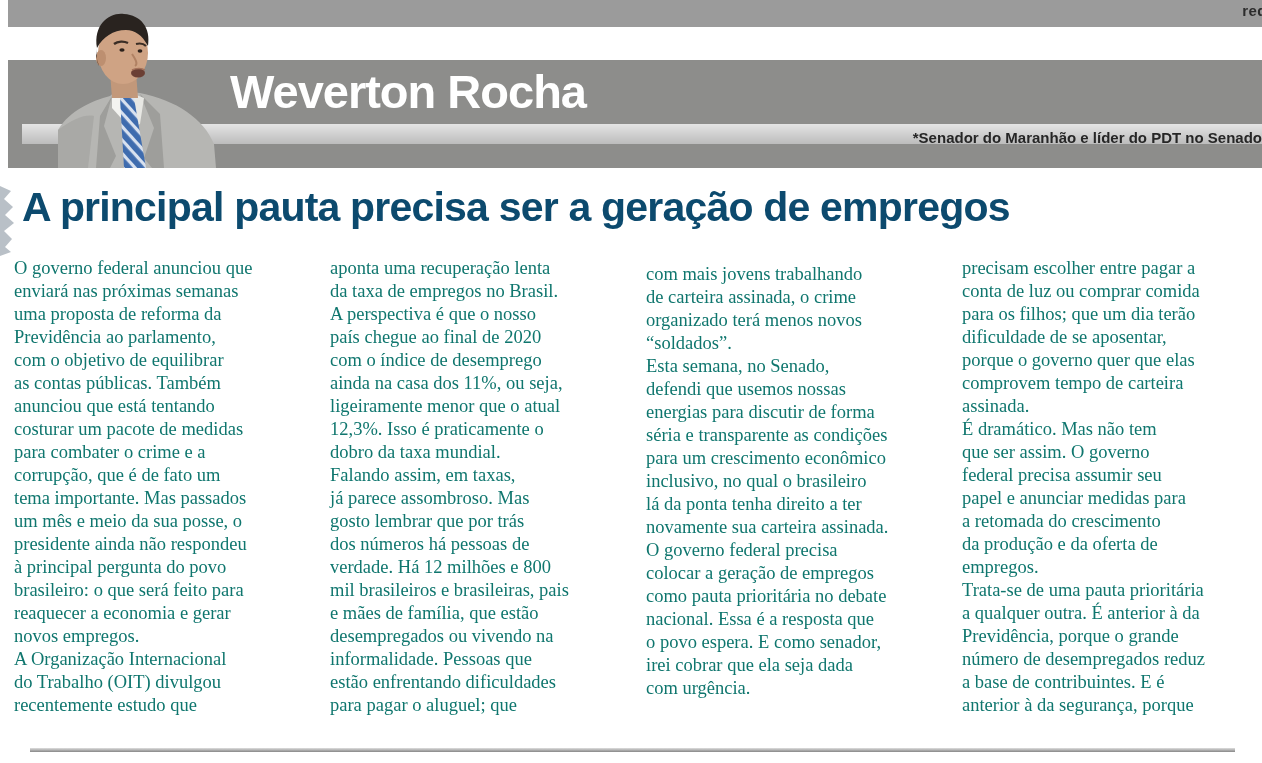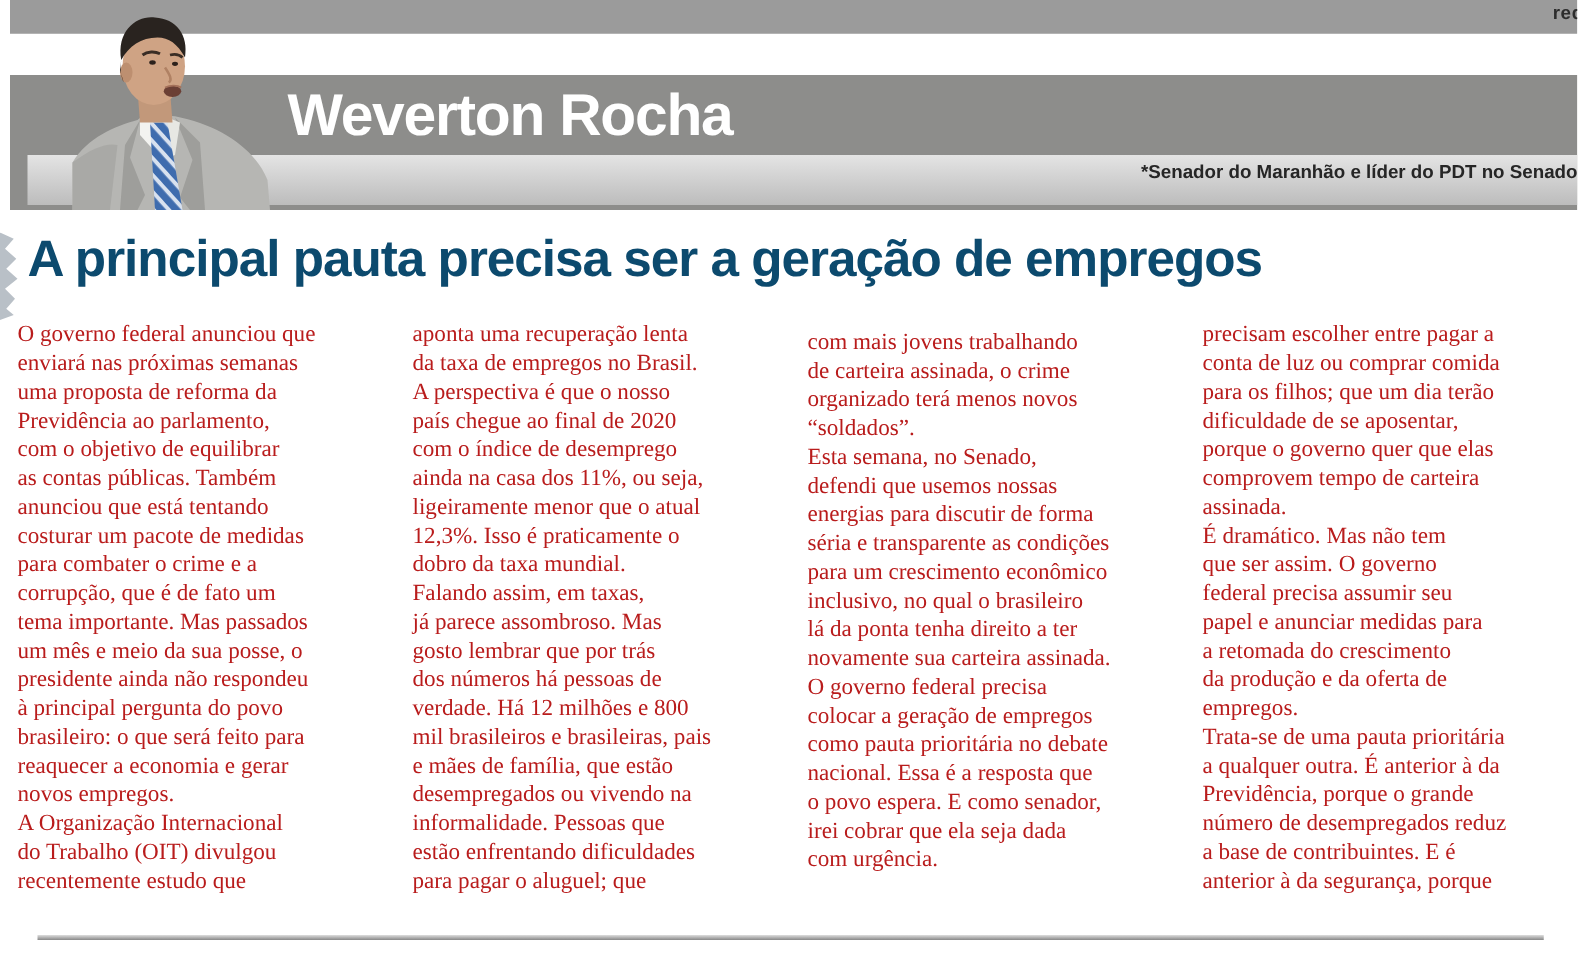--- a/index.html
+++ b/index.html
@@ -6,36 +6,36 @@
   .page{position:relative;width:1262px;height:763px;background:#fff;overflow:hidden;
         font-family:"Liberation Sans",sans-serif;}
 
   
   .top-strip{position:absolute;left:8px;right:0;top:0;height:27px;background:#9b9b9b;}
   .corner-label{position:absolute;right:-5px;top:2px;font-weight:bold;font-size:15px;
                 color:#2d2d2d;letter-spacing:.5px;}
   .band{position:absolute;left:8px;right:0;top:60px;height:108px;background:#8d8d8b;text-align:right;}
   .author-name{position:absolute;left:222px;top:6px;margin:0;color:#ffffff;
                font-weight:bold;font-size:47px;letter-spacing:-1px;line-height:1.1;}
-  .sub-strip{position:absolute;left:14px;right:0;top:64px;height:40px;
+  .sub-strip{position:absolute;left:14px;right:0;top:64px;height:20px;
              background:linear-gradient(#e4e4e4,#bcbcbc);}
   .author-subtitle{display:block;margin-left:224px;line-height:28px;
                    font-weight:bold;font-size:15px;color:#262626;}
   .photo{position:absolute;left:52px;top:6px;width:178px;height:162px;z-index:5;}
 
   
   .deco{position:absolute;left:0;top:186px;z-index:2;}
   .headline{position:absolute;left:22px;top:184px;margin:0;color:#0c4a6e;
             font-weight:bold;font-size:41px;letter-spacing:-0.8px;line-height:1.15;
             white-space:nowrap;}
 
   
   .cols{position:absolute;left:14px;top:257px;display:flex;gap:27px;}
   .col{width:289px;font-family:"Liberation Serif",serif;font-size:18.5px;
-       line-height:23px;color:#b91c1c;white-space:pre-line;}
+       line-height:23px;color:#0f766e;white-space:pre-line;}
   .col.offset{padding-top:6px;}
 
   
   .rule{position:absolute;left:30px;right:27px;top:748px;height:4px;
         background:linear-gradient(#dedede,#878787);}
 </style>
 </head>
 <body>
 
 <div class="page">

